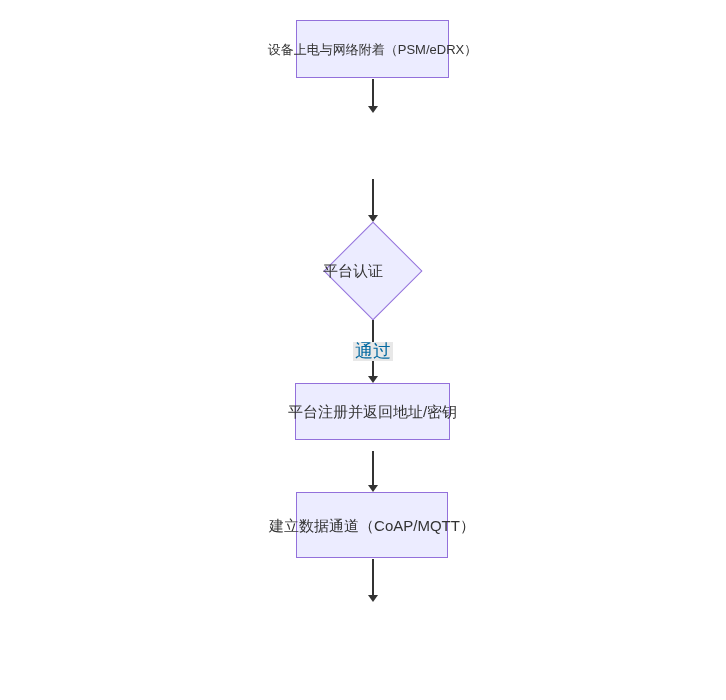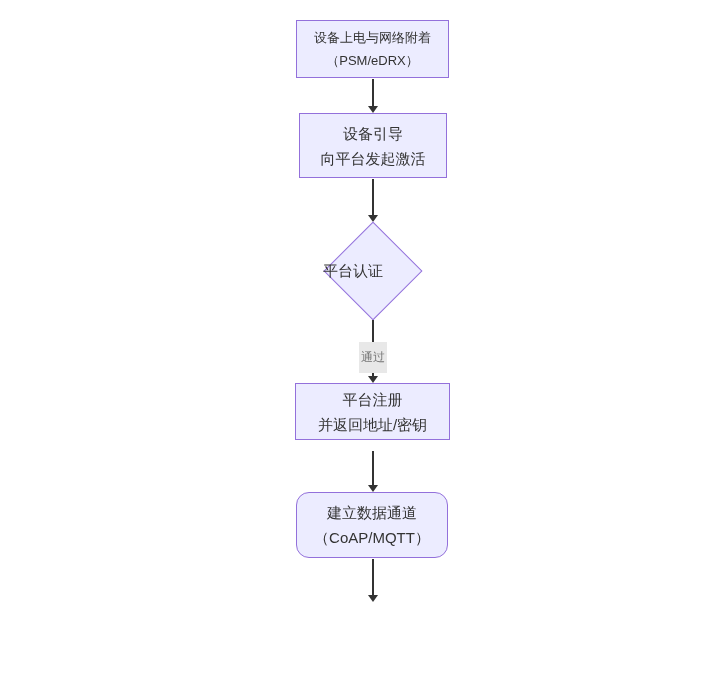--- a/index.html
+++ b/index.html
@@ -10,30 +10,30 @@
     position:relative; width:726px; height:700px;
     background:#ffffff; overflow:hidden;
   }
 
   
   .node {
     position:absolute;
     background:#ECECFF;
     border:1px solid #9370DB;
     color:#333333;
-    display:flex; flex-direction:column;
+    display:flex; flex-direction:row;
     align-items:center; justify-content:center;
     text-align:left;
   }
   .node .line { display:block; white-space:nowrap; }
 
   .n1 { left:296px; top:20px;  width:153px; height:58px; font-size:13px; line-height:23px; }
   .n2 { left:299px; top:113px; width:148px; height:65px; font-size:15px; line-height:25px; }
   .n4 { left:295px; top:383px; width:155px; height:57px; font-size:15px; line-height:25px; }
-  .n5 { left:296px; top:492px; width:152px; height:66px; font-size:15px; line-height:25px;border-radius:13px; }
+  .n5 { left:296px; top:492px; width:152px; height:66px; font-size:15px; line-height:25px; }
   .n6 { left:300px; top:602px; width:147px; height:65px; font-size:15px; line-height:25px; }
 
   
   .diamond-shape {
     position:absolute; left:338px; top:236px; width:70px; height:70px;
     background:#ECECFF; border:1px solid #9370DB;
     transform:rotate(45deg);
   }
   .diamond-label {
     position:absolute; left:323px; top:258px; width:100px; height:26px;
@@ -51,42 +51,38 @@
   }
   .e1-line { top:79px;  height:28px; }  .e1-arrow { top:106px; }
   .e2-line { top:179px; height:37px; }  .e2-arrow { top:215px; }
   .e3-line { top:320px; height:57px; }  .e3-arrow { top:376px; }
   .e4-line { top:451px; height:35px; }  .e4-arrow { top:485px; }
   .e5-line { top:559px; height:37px; }  .e5-arrow { top:595px; }
 
   .edge-label {
     position:absolute; left:373px; top:342px;
     transform:translateX(-50%);
-    background:#e8e8e8; color:#737373;
-    font-size:12px; line-height:19px; padding:6px 2px;
+    background:#e8e8e8; color:#0369a1;
+    font-size:18px; line-height:19px; padding:0 2px;
     white-space:nowrap;
   }
 </style>
 </head>
 <body>
 
 <div class="canvas">
 
   <div class="node n1">
     <span class="line">设备上电与网络附着</span>
     <span class="line">（PSM/eDRX）</span>
   </div>
 
   <div class="vline e1-line"></div>
   <div class="arrow e1-arrow"></div>
 
-  <div class="node n2">
-    <span class="line">设备引导</span>
-    <span class="line">向平台发起激活</span>
-  </div>
 
   <div class="vline e2-line"></div>
   <div class="arrow e2-arrow"></div>
 
   <div class="diamond-shape"></div>
   <div class="diamond-label">
     <span class="line">平台认证</span>
   </div>
 
   <div class="vline e3-line"></div>

